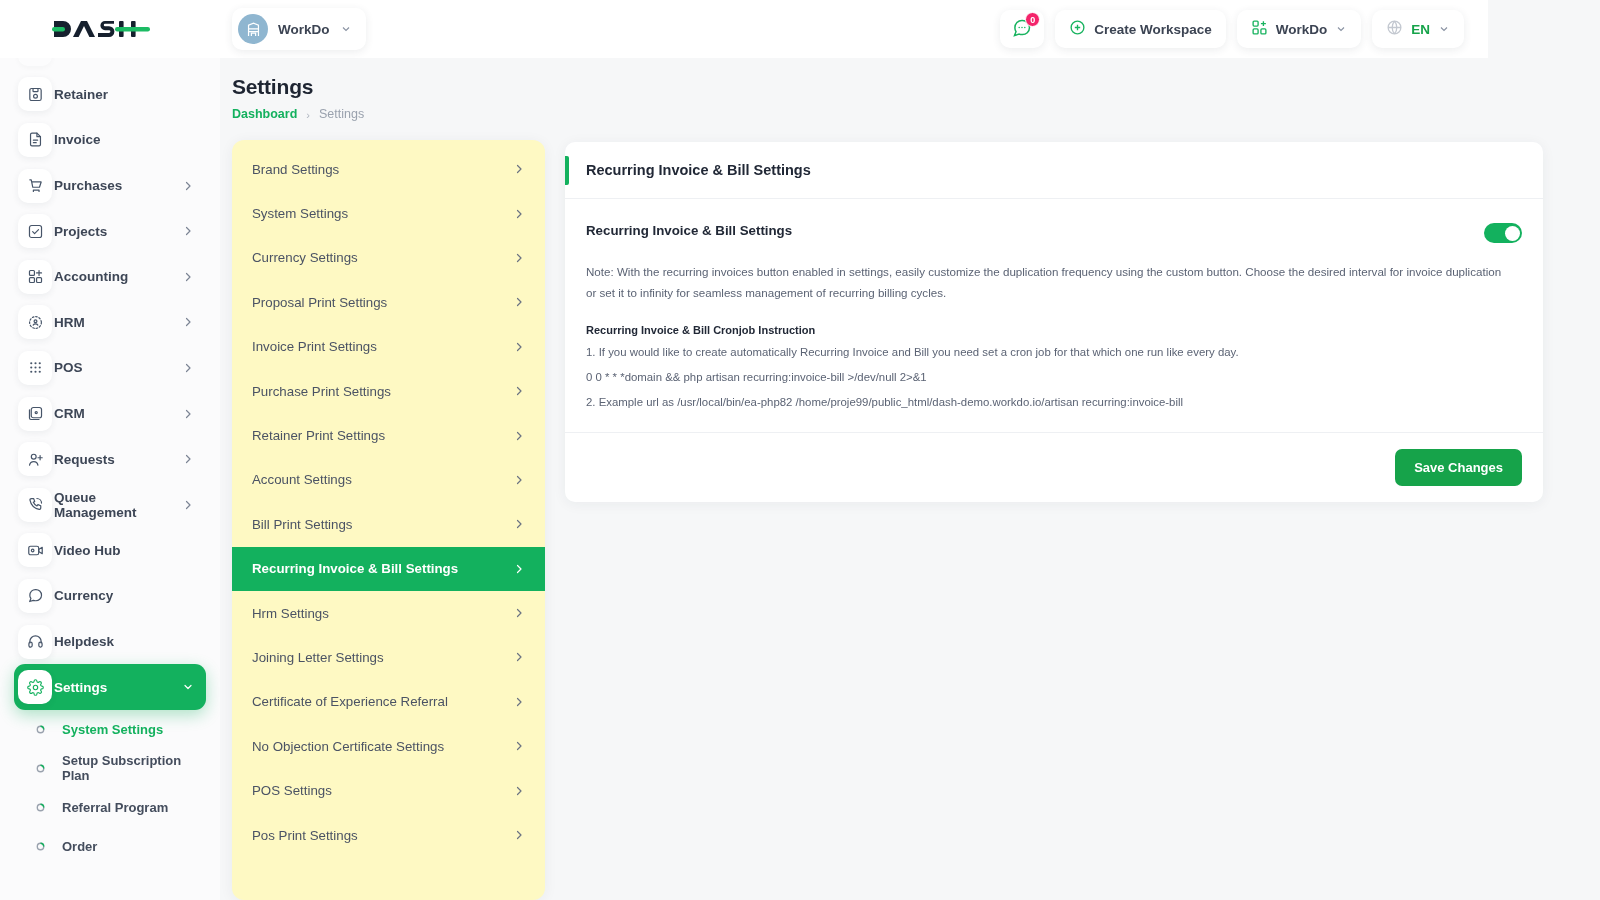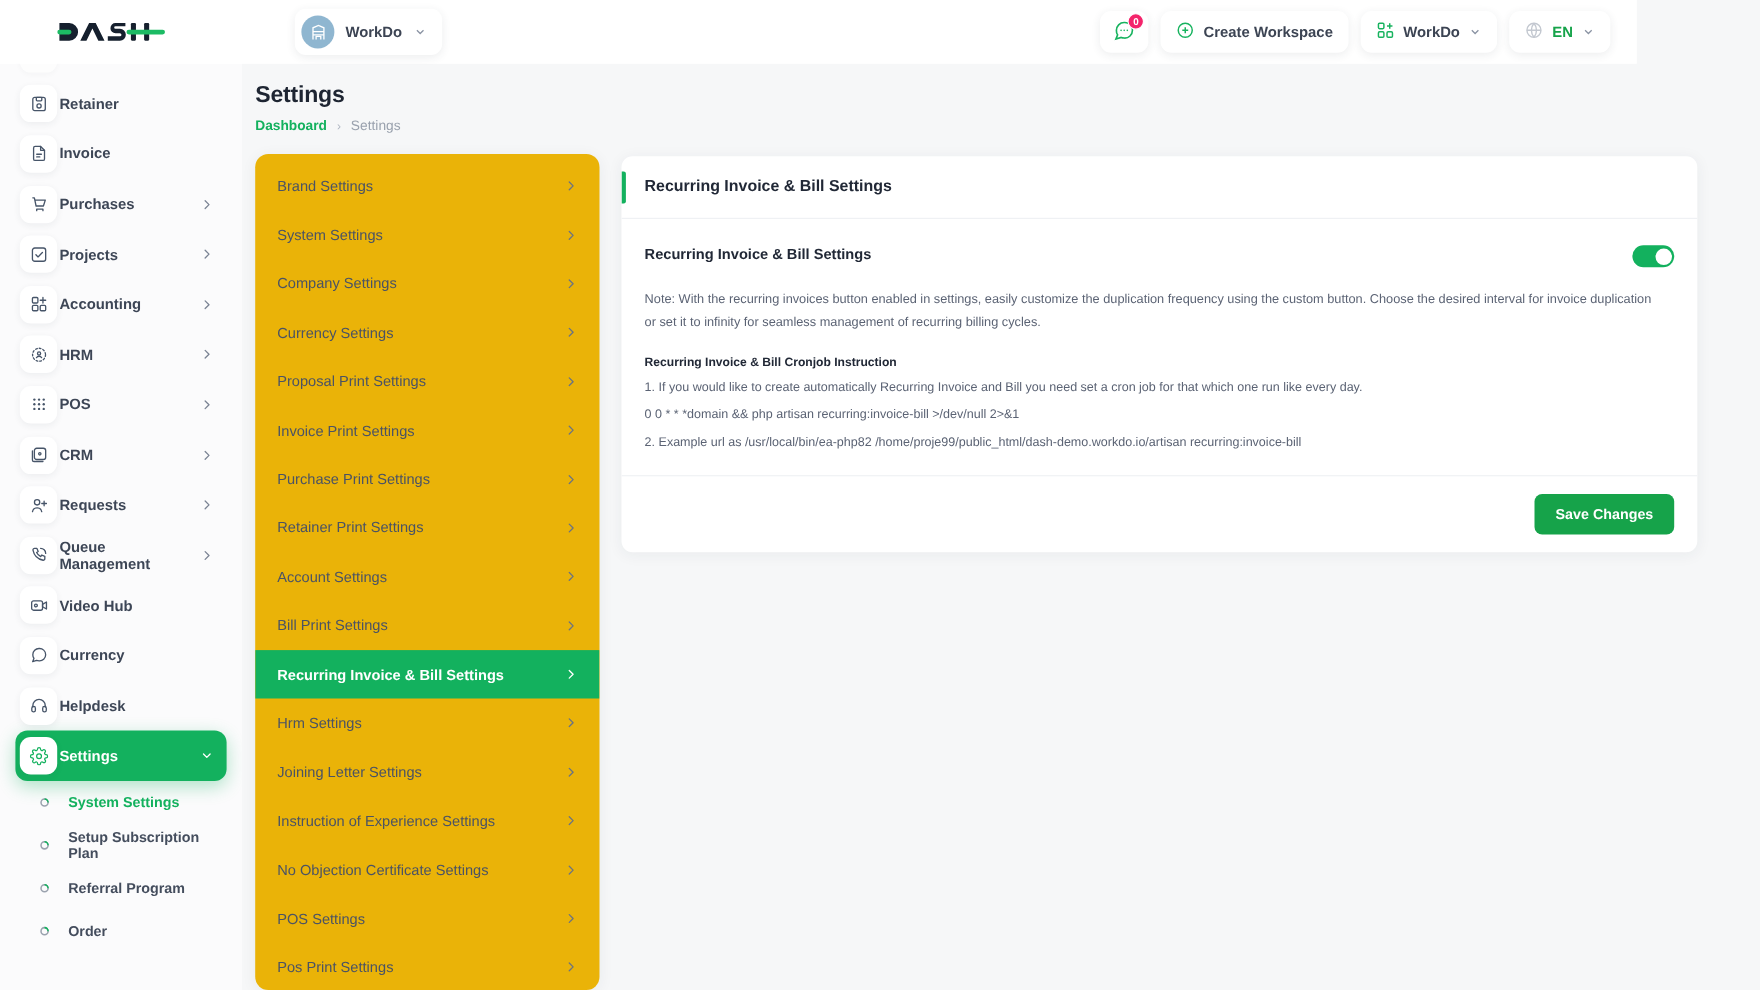--- a/index.html
+++ b/index.html
@@ -11,21 +11,20 @@
     color: #2c3340;
   }
   .app { position: relative; width: 1600px; height: 900px; }
 
   
   .topbar {
     position: absolute; top: 0; left: 0; width: 1488px; height: 58px;
     background: #ffffff;
     display: flex; align-items: center;
     z-index: 30;
-    gap: 36px;
   }
   .logo-wrap { width: 232px; height: 58px; display: flex; align-items: center; padding-left: 52px; }
   .logo { display: flex; align-items: center; }
 
   .ws-chip {
     margin-left: 0px;
     display: flex; align-items: center; gap: 10px;
     background: #fff; border-radius: 10px;
     padding: 6px 14px 6px 6px;
     box-shadow: 0 2px 9px rgba(40,50,70,.09);
@@ -96,21 +95,21 @@
   .page-head { position: absolute; top: 75px; left: 232px; }
   .page-title { font-size: 21px; font-weight: 700; color: #1e2532; letter-spacing: -.2px; }
   .crumbs { display: flex; align-items: flex-end; gap: 9px; margin-top: 8px; font-size: 12.5px; }
   .crumb-link { color: #13b15e; font-weight: 600; cursor: pointer; }
   .crumb-sep { color: #aeb5c0; font-size: 11px; }
   .crumb-cur { color: #9aa2ae; }
 
   
   .settings-list {
     position: absolute; top: 140px; left: 232px; width: 313px;
-    background: #eab308; border-radius: 12px;
+    background: #fef9c3; border-radius: 12px;
     box-shadow: 0 2px 14px rgba(40,50,70,.06);
     padding: 7px 0 0 0;
     overflow: hidden;
     height: 760px;
   }
   .set-item {
     display: flex; align-items: center; height: 44.4px;
     padding: 0 20px; font-size: 13.3px; color: #4b5364; font-weight: 500;
     cursor: pointer;
   }
@@ -521,28 +520,20 @@
       </div>
       <div class="set-item">
         <span class="si-label">System Settings</span>
         <span class="si-arrow">
           <svg width="12" height="12" viewBox="0 0 24 24" fill="none" stroke="currentColor" stroke-width="2.4" stroke-linecap="round" stroke-linejoin="round">
             <path d="M9 5l7 7-7 7"></path>
           </svg>
         </span>
       </div>
       <div class="set-item">
-        <span class="si-label">Company Settings</span>
-        <span class="si-arrow">
-          <svg width="12" height="12" viewBox="0 0 24 24" fill="none" stroke="currentColor" stroke-width="2.4" stroke-linecap="round" stroke-linejoin="round">
-            <path d="M9 5l7 7-7 7"></path>
-          </svg>
-        </span>
-      </div>
-      <div class="set-item">
         <span class="si-label">Currency Settings</span>
         <span class="si-arrow">
           <svg width="12" height="12" viewBox="0 0 24 24" fill="none" stroke="currentColor" stroke-width="2.4" stroke-linecap="round" stroke-linejoin="round">
             <path d="M9 5l7 7-7 7"></path>
           </svg>
         </span>
       </div>
       <div class="set-item">
         <span class="si-label">Proposal Print Settings</span>
         <span class="si-arrow">
@@ -609,21 +600,21 @@
       </div>
       <div class="set-item">
         <span class="si-label">Joining Letter Settings</span>
         <span class="si-arrow">
           <svg width="12" height="12" viewBox="0 0 24 24" fill="none" stroke="currentColor" stroke-width="2.4" stroke-linecap="round" stroke-linejoin="round">
             <path d="M9 5l7 7-7 7"></path>
           </svg>
         </span>
       </div>
       <div class="set-item">
-        <span class="si-label">Instruction of Experience Settings</span>
+        <span class="si-label">Certificate of Experience Referral</span>
         <span class="si-arrow">
           <svg width="12" height="12" viewBox="0 0 24 24" fill="none" stroke="currentColor" stroke-width="2.4" stroke-linecap="round" stroke-linejoin="round">
             <path d="M9 5l7 7-7 7"></path>
           </svg>
         </span>
       </div>
       <div class="set-item">
         <span class="si-label">No Objection Certificate Settings</span>
         <span class="si-arrow">
           <svg width="12" height="12" viewBox="0 0 24 24" fill="none" stroke="currentColor" stroke-width="2.4" stroke-linecap="round" stroke-linejoin="round">

